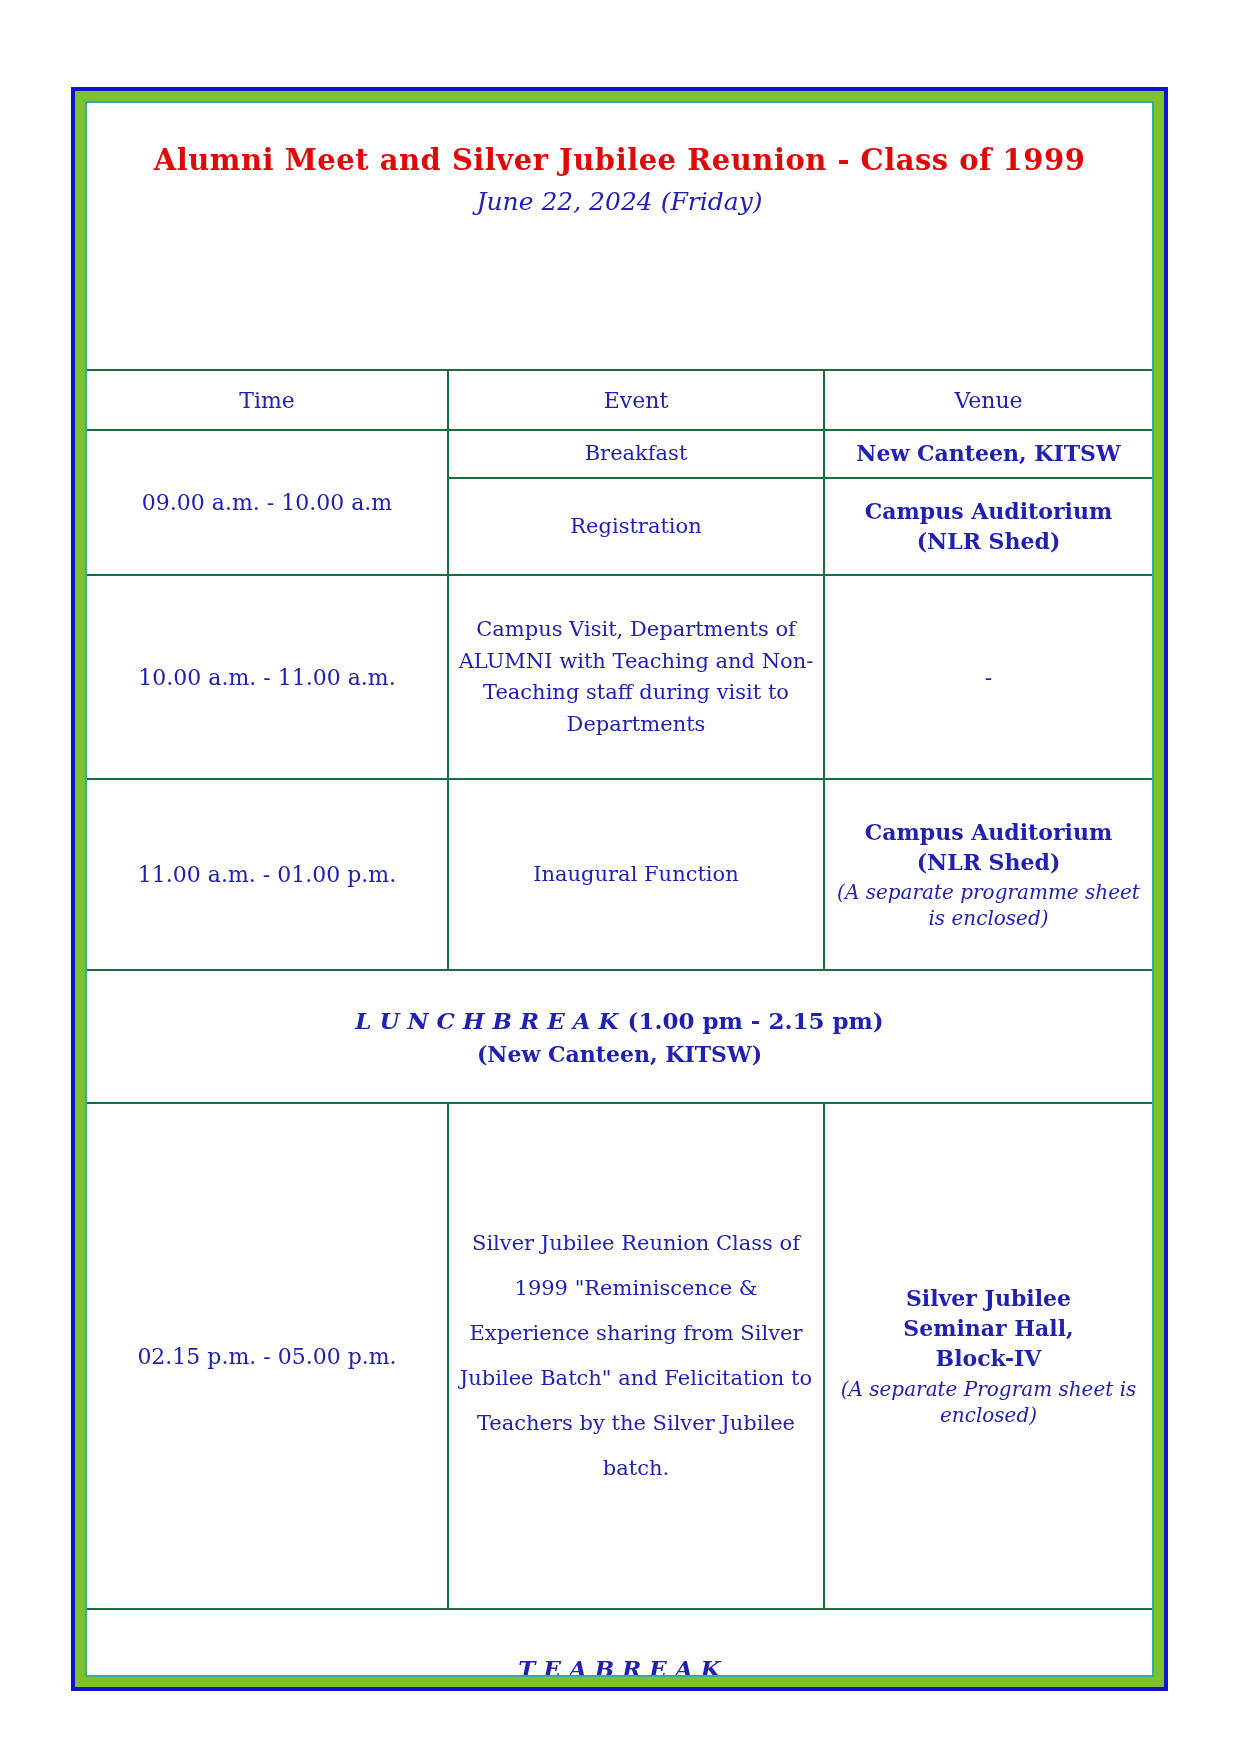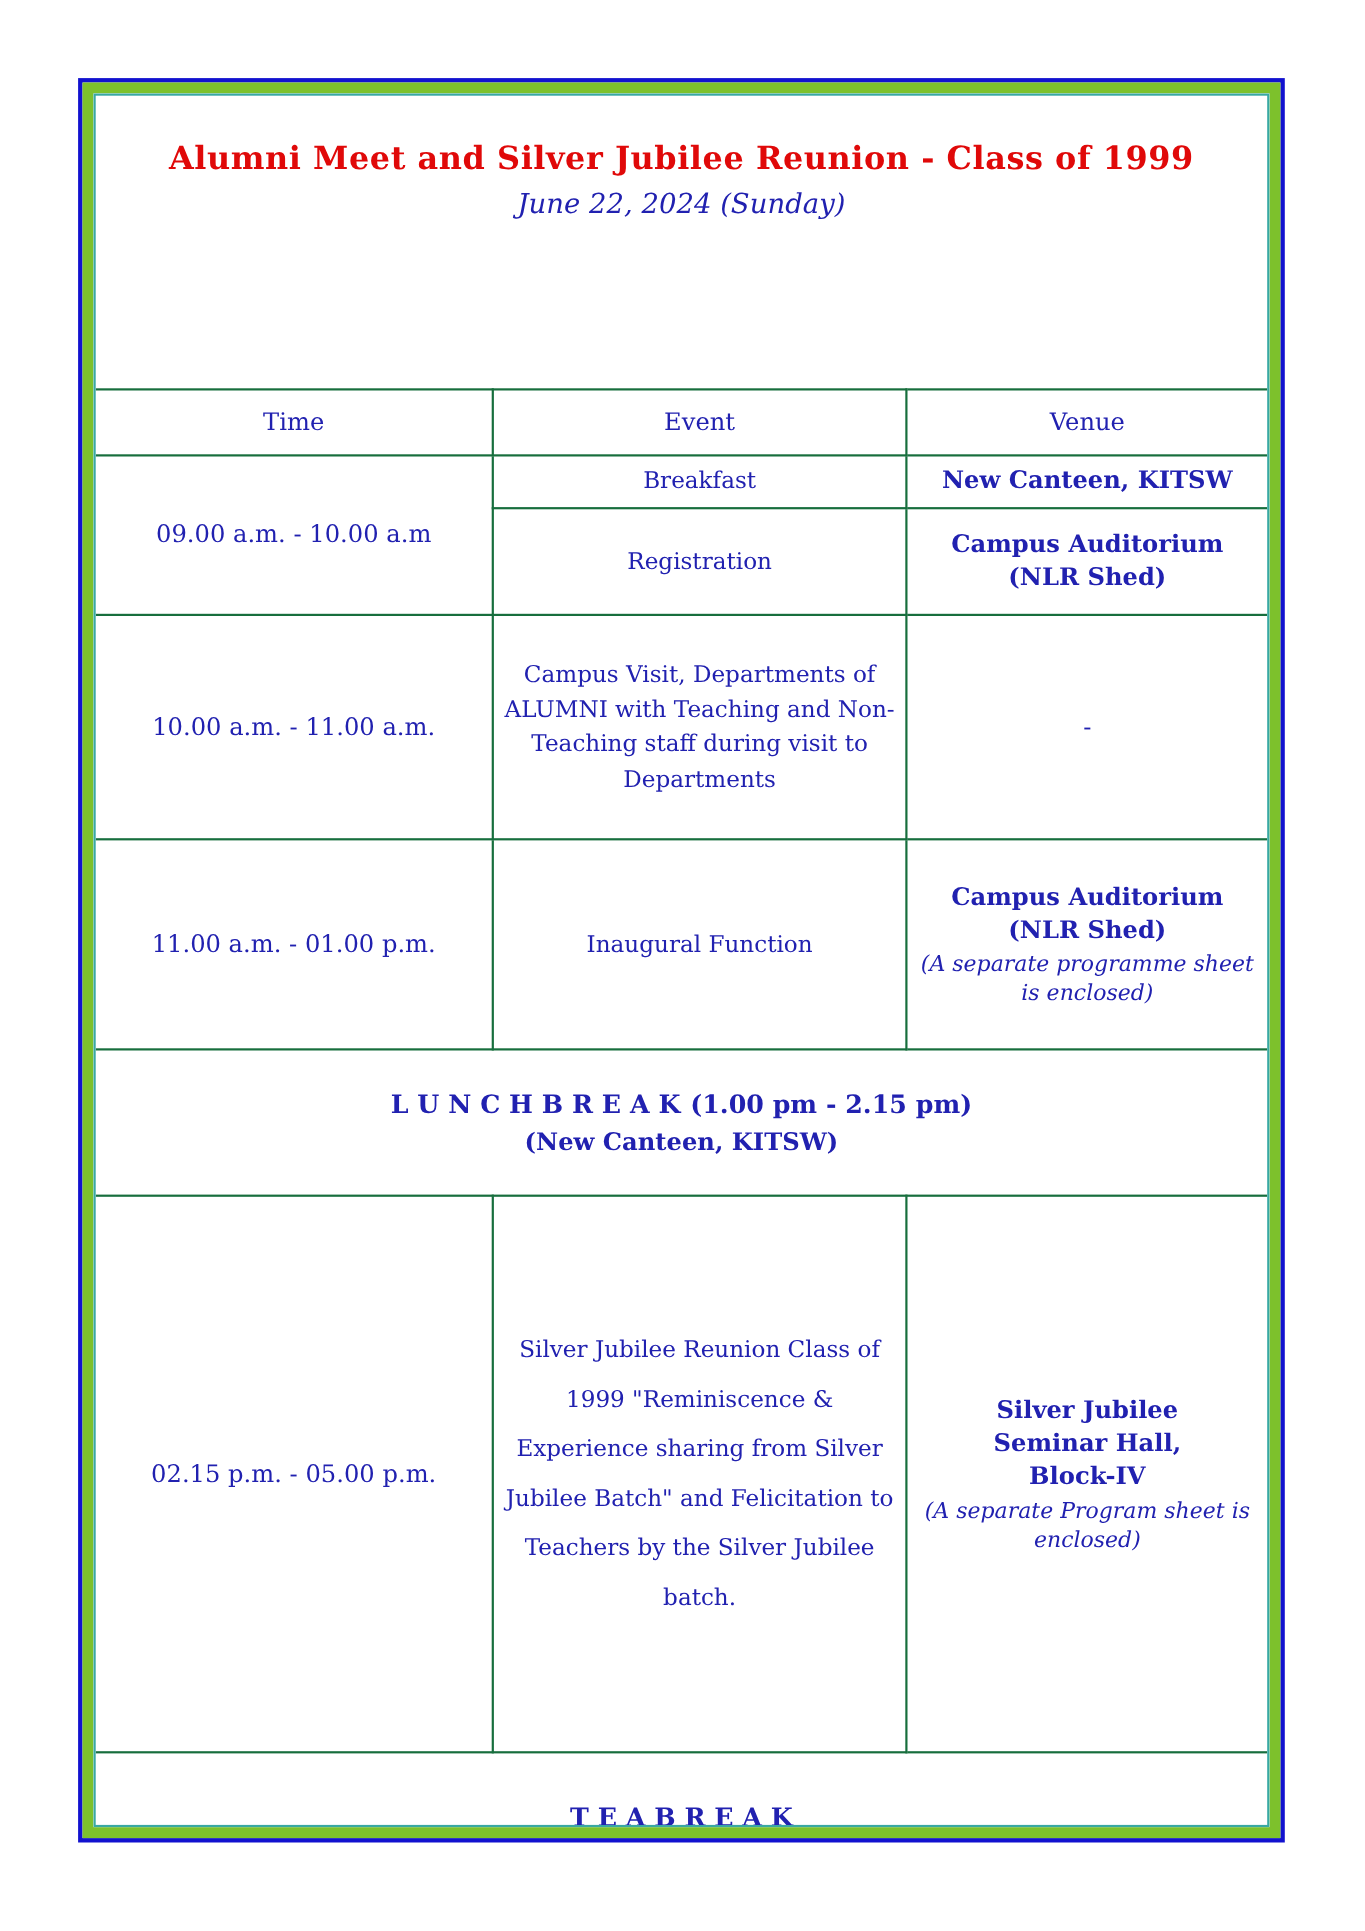--- a/index.html
+++ b/index.html
@@ -13,21 +13,21 @@
   html,body{margin:0;padding:0;background:#ffffff;}
   .page{
     position:relative;
     width:1241px;height:1755px;
     background:#ffffff;
     font-family:"DejaVu Serif","Liberation Serif",serif;
     color:var(--text-blue);
     overflow:hidden;
   }
   .frame-outer{
-    position:absolute;left:71px;top:71px;
+    position:absolute;left:71px;top:87px;
     width:1097px;height:1604px;
     border:4px solid var(--frame-blue);
     box-sizing:border-box;
   }
   .frame-green{
     width:100%;height:100%;
     border:10px solid var(--frame-green);
     box-sizing:border-box;
   }
   .frame-teal{
@@ -74,37 +74,37 @@
   table.schedule th:last-child, table.schedule td:last-child{border-right:none;}
   table.schedule tr:last-child td{border-bottom:none;}
   th.col-head{font-size:22px;font-weight:normal;}
   td.time-cell{font-size:22px;}
   td.event-cell{font-size:21px;line-height:1.5;}
   td.venue-cell{font-size:22px;margin-top:16px;}
   .venue-bold{font-weight:bold;line-height:1.35;}
   .venue-note{font-style:italic;font-weight:normal;font-size:20px;line-height:1.3;margin-top:2px;}
   td.event-tall{line-height:2.15;}
   td.break-cell{font-size:23px;}
-  .break-title{font-weight:bold;margin-top:16px;}
+  .break-title{font-style:italic;font-weight:bold;margin-top:16px;}
   .break-time{font-weight:bold;margin-left:9px;}
   .break-venue{font-weight:bold;font-style:normal;font-size:22px;margin-top:7px;}
   .dash-cell{font-size:20px;}
 </style>
 </head>
 <body>
 
 <div class="page">
   <div class="frame-outer">
     <div class="frame-green">
       <div class="frame-teal">
         <div class="content">
 
           <div class="doc-header">
             <div class="doc-title">Alumni Meet and Silver Jubilee Reunion - Class of 1999</div>
-            <div class="doc-date">June 22, 2024 (Sunday)</div>
+            <div class="doc-date">June 22, 2024 (Friday)</div>
           </div>
 
           <table class="schedule">
             <colgroup>
               <col style="width:361px">
               <col style="width:376px">
               <col style="width:328px">
             </colgroup>
 
             <tbody>

